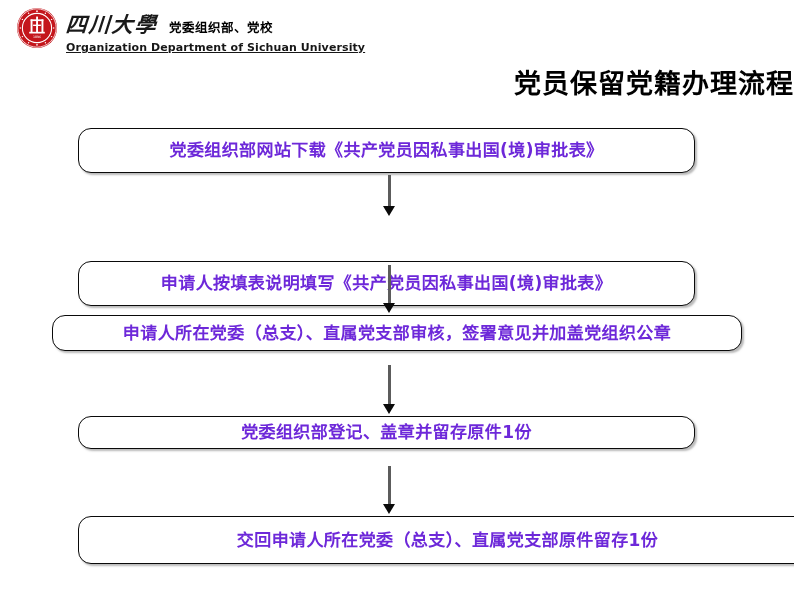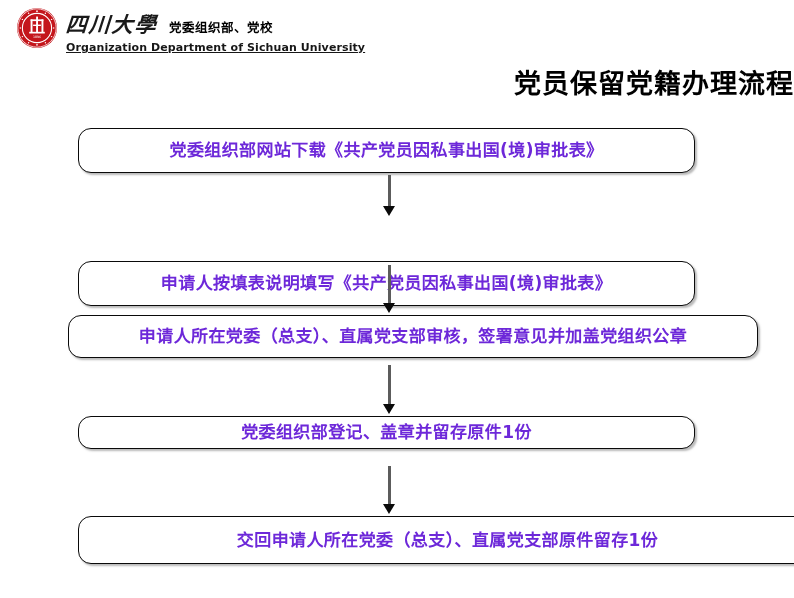--- a/index.html
+++ b/index.html
@@ -119,21 +119,21 @@
     font-weight: 700;
     color: #6d28d9;
     letter-spacing: 0.4px;
     line-height: 1.2;
     white-space: nowrap;
   }
 
   
   #box-1 { left: 78px;  top: 128px; width: 617px; height: 45px; }
   #box-2 { left: 78px;  top: 218px; width: 617px; height: 45px; margin-top: 43px; }
-  #box-3 { left: 68px;  top: 315px; width: 690px; height: 43px; }
+  #box-3 { left: 52px;  top: 315px; width: 690px; height: 36px; }
   #box-4 { left: 78px;  top: 416px; width: 617px; height: 33px; }
   #box-5 { left: 78px;  top: 516px; width: 739px; height: 48px; }
 
   
   .flow-arrow {
     position: absolute;
     width: 18px;
     left: 381px;
   }
   .flow-arrow .shaft {

